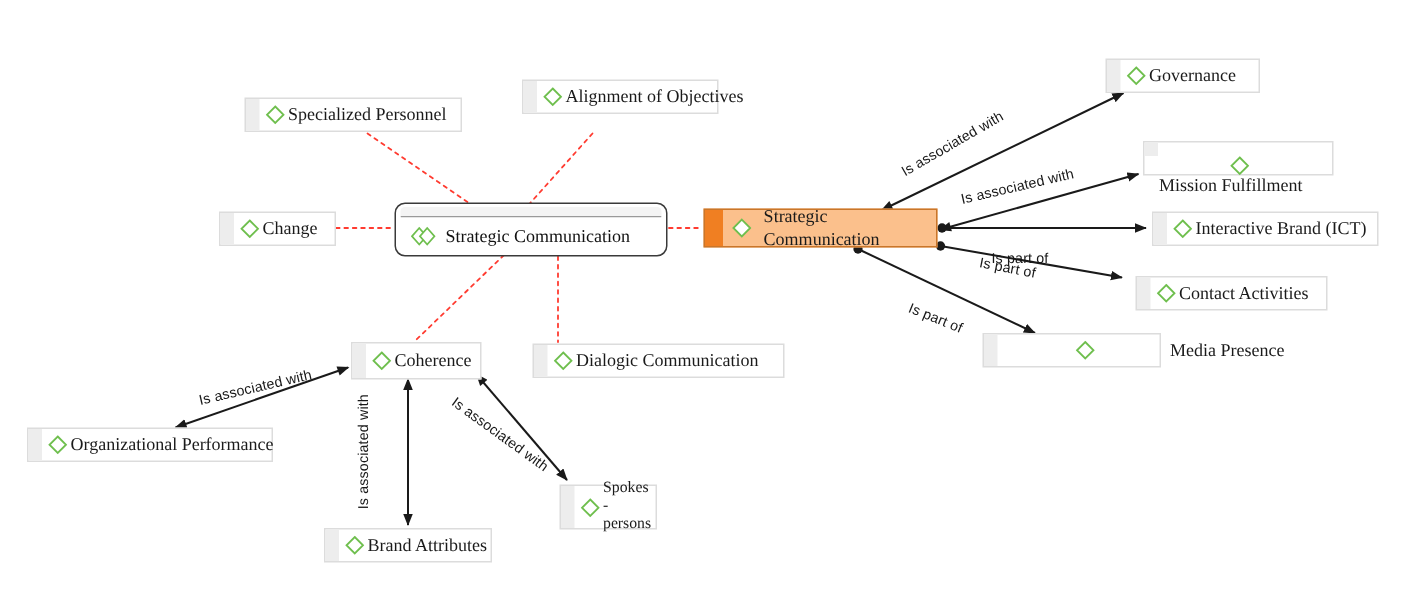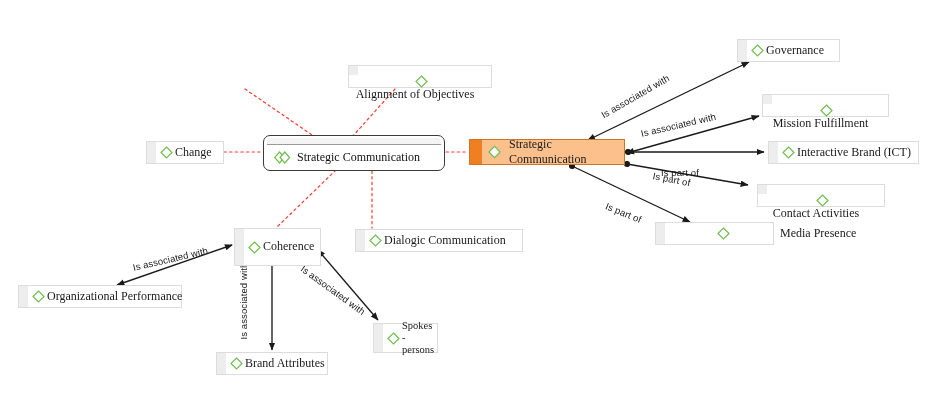--- a/index.html
+++ b/index.html
@@ -122,22 +122,29 @@
 
   <div class="elabel" style="left:602px;top:110px;transform:rotate(-30deg);">Is associated with</div>
   <div class="elabel" style="left:641px;top:128px;transform:rotate(-13deg);">Is associated with</div>
   <div class="elabel" style="left:661px;top:167px;transform:rotate(0deg);">Is part of</div>
   <div class="elabel" style="left:653px;top:170px;transform:rotate(11deg);">Is part of</div>
   <div class="elabel" style="left:606px;top:200px;transform:rotate(22deg);">Is part of</div>
   <div class="elabel" style="left:133px;top:262px;transform:rotate(-13deg);">Is associated with</div>
   <div class="elabel" style="left:243px;top:334px;transform:rotate(-90deg);">Is associated with</div>
   <div class="elabel" style="left:302px;top:262px;transform:rotate(36deg);">Is associated with</div>
 
-
-  <div class="node" style="left:348px;top:65px;width:144px;height:23px;flex-direction:column;">
+  <div class="node" style="left:163px;top:65px;width:145px;height:23px;">
+    <div class="lgutter"></div>
+    <svg class="dia" width="13" height="13" viewBox="0 0 13 13">
+      <path d="M6.5,1 L12,6.5 L6.5,12 L1,6.5 z" fill="#ffffff" stroke="#6fbf4e" stroke-width="1.2"></path>
+    </svg>
+    <span class="lbl">Specialized Personnel</span>
+  </div>
+
+  <div class="node" style="left:348px;top:53px;width:131px;height:23px;">
     <div class="lgutter"></div>
     <svg class="dia" width="13" height="13" viewBox="0 0 13 13">
       <path d="M6.5,1 L12,6.5 L6.5,12 L1,6.5 z" fill="#ffffff" stroke="#6fbf4e" stroke-width="1.2"></path>
     </svg>
     <span class="lbl">Alignment of Objectives</span>
   </div>
 
   <div class="node" style="left:146px;top:141px;width:78px;height:23px;">
     <div class="lgutter"></div>
     <svg class="dia" width="13" height="13" viewBox="0 0 13 13">
@@ -182,21 +189,21 @@
   </div>
 
   <div class="node" style="left:768px;top:141px;width:151px;height:23px;">
     <div class="lgutter"></div>
     <svg class="dia" width="13" height="13" viewBox="0 0 13 13">
       <path d="M6.5,1 L12,6.5 L6.5,12 L1,6.5 z" fill="#ffffff" stroke="#6fbf4e" stroke-width="1.2"></path>
     </svg>
     <span class="lbl">Interactive Brand (ICT)</span>
   </div>
 
-  <div class="node" style="left:757px;top:184px;width:128px;height:23px;flex-direction:column;">
+  <div class="node" style="left:757px;top:184px;width:128px;height:23px;">
     <div class="lgutter"></div>
     <svg class="dia" width="13" height="13" viewBox="0 0 13 13">
       <path d="M6.5,1 L12,6.5 L6.5,12 L1,6.5 z" fill="#ffffff" stroke="#6fbf4e" stroke-width="1.2"></path>
     </svg>
     <span class="lbl">Contact Activities</span>
   </div>
 
   <div class="node" style="left:655px;top:222px;width:119px;height:23px;gap:48px;">
     <div class="lgutter"></div>
     <svg class="dia" width="13" height="13" viewBox="0 0 13 13">
@@ -206,21 +213,21 @@
   </div>
 
   <div class="node" style="left:355px;top:229px;width:168px;height:23px;">
     <div class="lgutter"></div>
     <svg class="dia" width="13" height="13" viewBox="0 0 13 13">
       <path d="M6.5,1 L12,6.5 L6.5,12 L1,6.5 z" fill="#ffffff" stroke="#6fbf4e" stroke-width="1.2"></path>
     </svg>
     <span class="lbl">Dialogic Communication</span>
   </div>
 
-  <div class="node" style="left:234px;top:228px;width:87px;height:38px;">
+  <div class="node" style="left:234px;top:228px;width:87px;height:25px;">
     <div class="lgutter"></div>
     <svg class="dia" width="13" height="13" viewBox="0 0 13 13">
       <path d="M6.5,1 L12,6.5 L6.5,12 L1,6.5 z" fill="#ffffff" stroke="#6fbf4e" stroke-width="1.2"></path>
     </svg>
     <span class="lbl">Coherence</span>
   </div>
 
   <div class="node" style="left:18px;top:285px;width:164px;height:23px;">
     <div class="lgutter"></div>
     <svg class="dia" width="13" height="13" viewBox="0 0 13 13">

